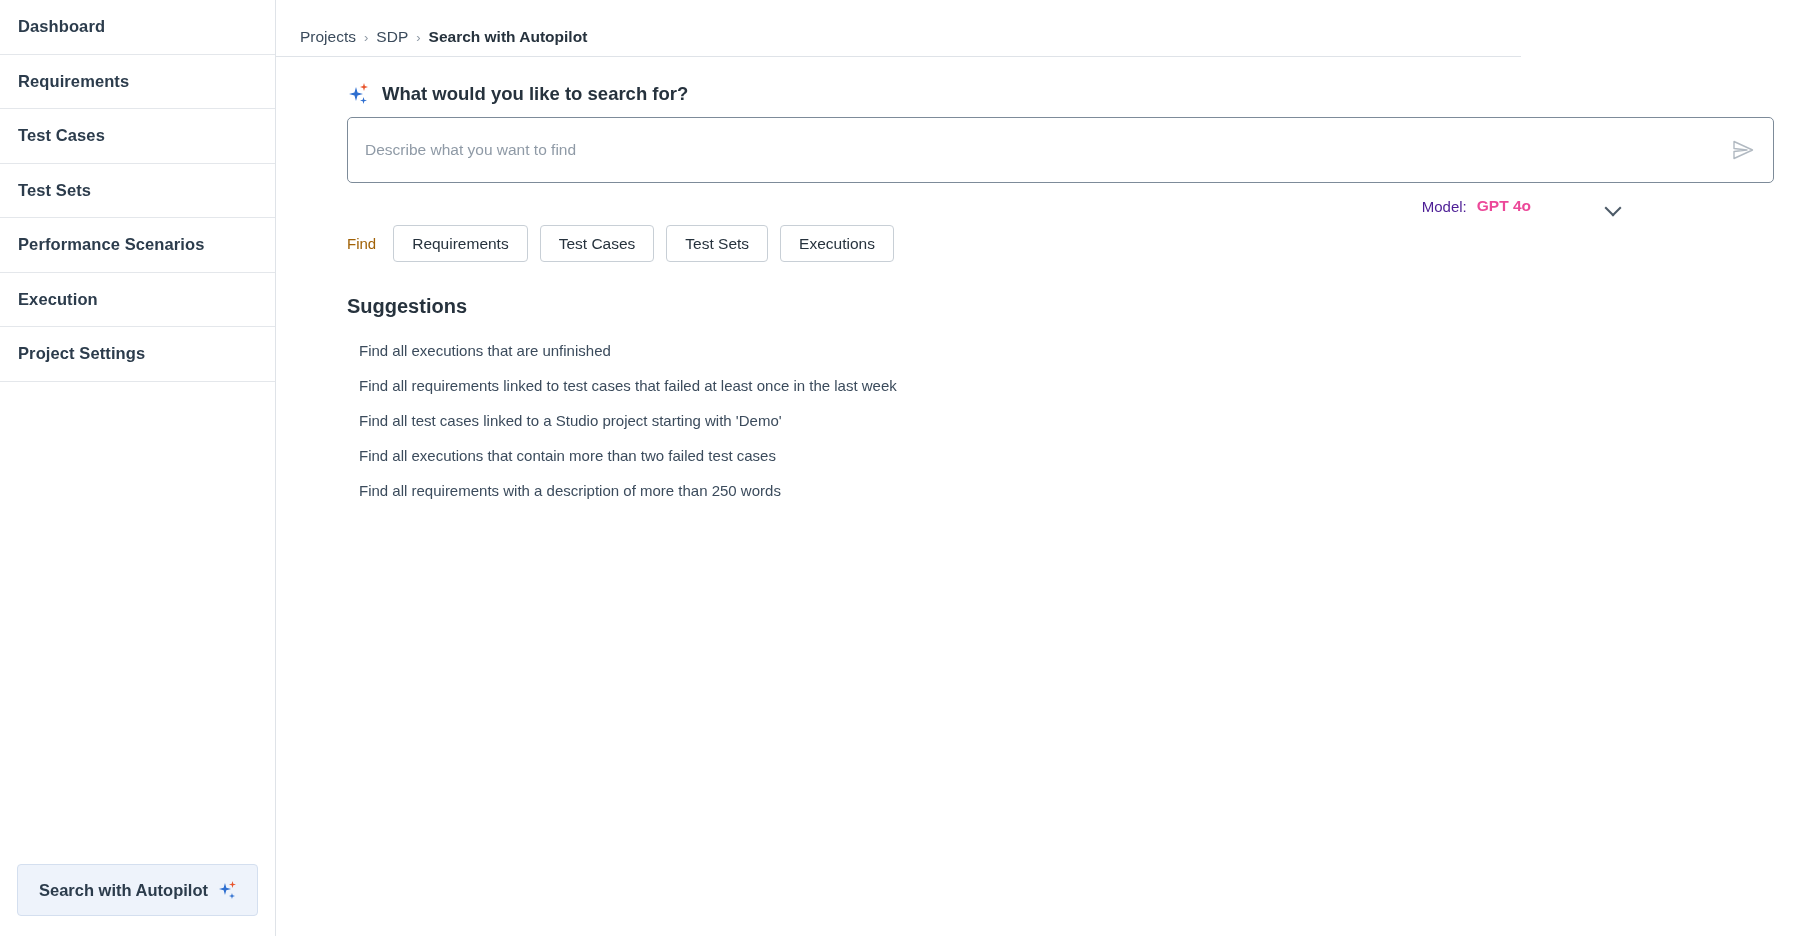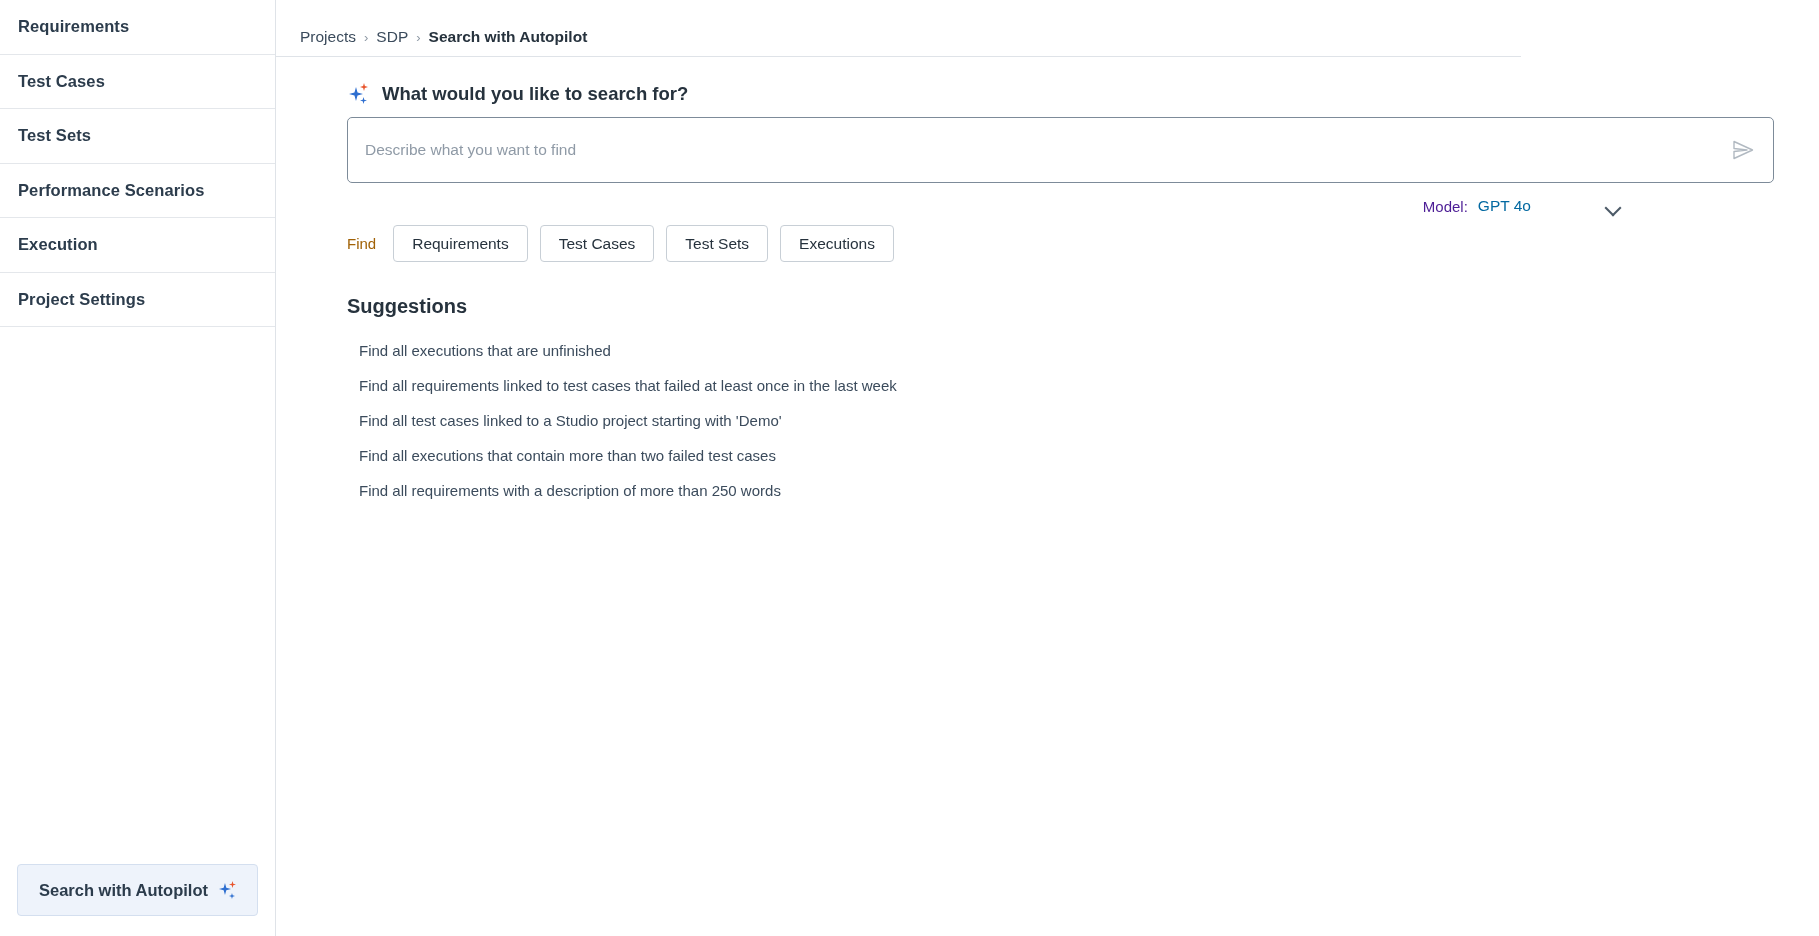--- a/index.html
+++ b/index.html
@@ -189,22 +189,22 @@
     align-items: center;
     margin-top: 14px;
     gap: 10px;
   }
   .model-label {
     font-size: 15px;
     color: #4c1d95;
   }
   .model-value {
     font-size: 15.5px;
-    font-weight: normal;
-    color: #0369a1;
+    font-weight: bold;
+    color: #ec4899;
     text-align: center;
   }
   .model-select {
     display: flex;
     align-items: center;
     gap: 75px;
     cursor: pointer;
   }
   .chevron {
     width: 15px;
@@ -270,20 +270,23 @@
     width: fit-content;
   }
 </style>
 </head>
 <body>
 
 <div class="app">
 
   <div class="sidebar">
     <div class="nav-list">
+      <div class="nav-item">
+        <span>Dashboard</span>
+      </div>
       <div class="nav-item">
         <span>Requirements</span>
       </div>
       <div class="nav-item">
         <span>Test Cases</span>
       </div>
       <div class="nav-item">
         <span>Test Sets</span>
       </div>
       <div class="nav-item">

